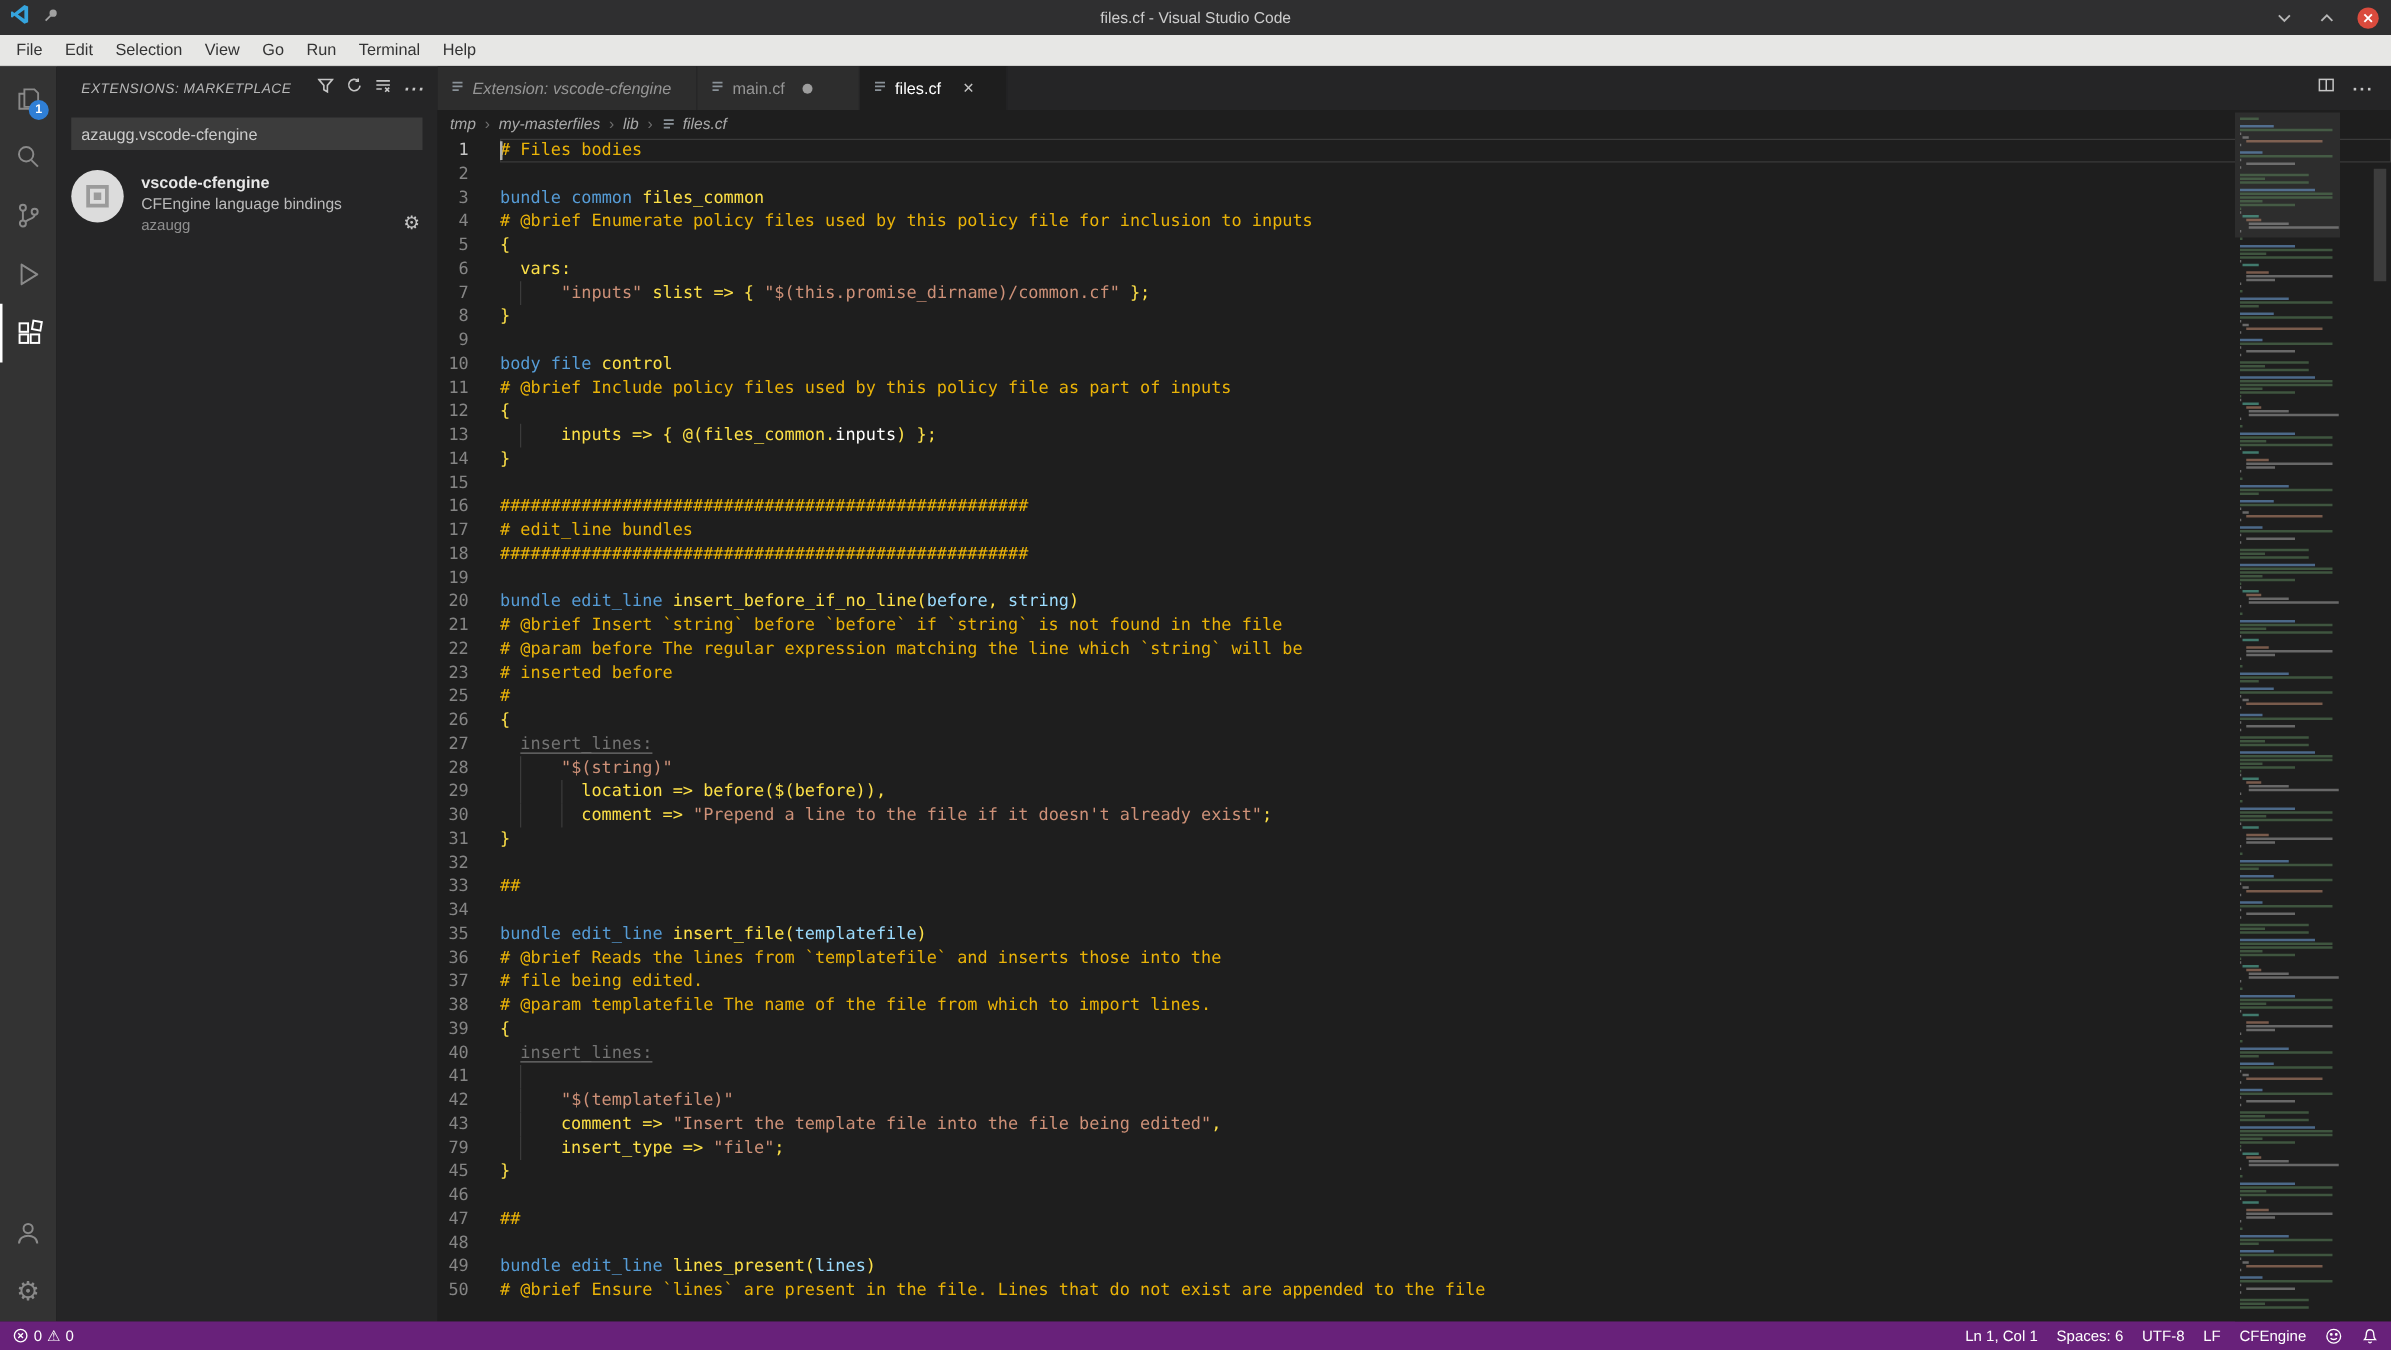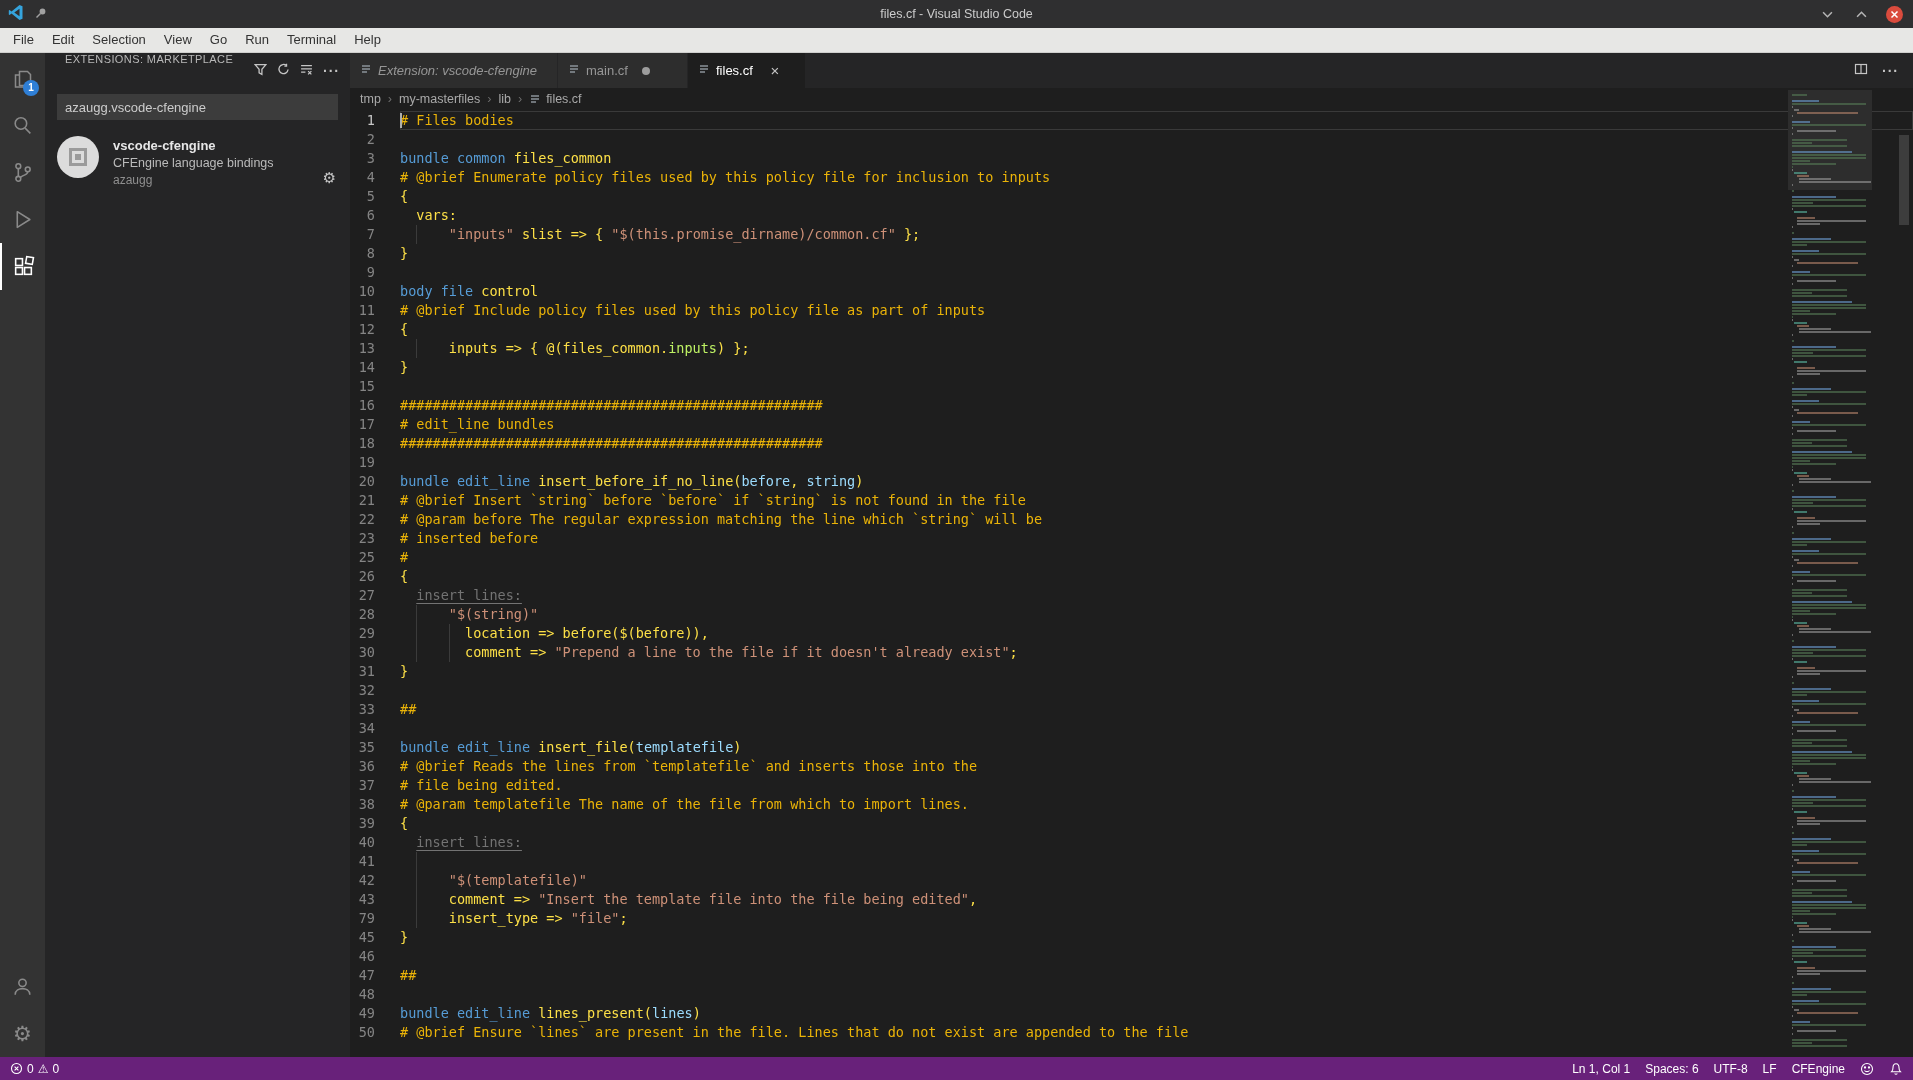--- a/index.html
+++ b/index.html
@@ -35,21 +35,21 @@
   .ab-item.active { color:#ffffff; border-left:2px solid #ffffff; }
   .ab-item svg { stroke:currentColor; fill:none; stroke-width:1.5; }
   .ab-spacer { flex:1; }
   .badge { position:absolute; right:6px; bottom:6px; min-width:16px; height:16px;
     border-radius:50%; background:#2f7fd6; color:#fff; font-size:10px; line-height:16px;
     text-align:center; font-weight:bold; }
   .gear-glyph { font-size:21px; line-height:1; }
 
   
   .sidebar { width:305px; background:#252526; color:#cccccc; }
-  .sb-header { height:35px; display:flex; padding:0 10px 0 20px; }
+  .sb-header { height:35px; display:flex; align-items:center; padding:0 10px 0 20px;font-style:italic; }
   .sb-title { font-size:11px; letter-spacing:.4px; color:#b8b8b8; flex:1; white-space:nowrap; }
   .sb-actions { display:flex; align-items:center; gap:10px; color:#c5c5c5; }
   .sb-actions svg { stroke:currentColor; fill:none; stroke-width:1.2; }
   .dots { font-size:14px; font-weight:bold; letter-spacing:1px; color:#c5c5c5; }
   .search-box { margin:6px 12px 0 12px; }
   .search-box input { width:100%; height:26px; background:#3c3c3c; border:none;
     color:#cccccc; font-size:13px; padding:0 8px; outline:none;
     font-family:"Liberation Sans", sans-serif; }
   .ext-item { display:flex; margin:16px 10px 0 12px; position:relative; }
   .ext-avatar { width:42px; height:42px; border-radius:50%; background:#dcdcdc;
@@ -75,39 +75,39 @@
   .mod-dot { width:8px; height:8px; border-radius:50%; background:#9d9d9d; margin-left:8px; }
   .tab-close { margin-left:8px; color:#c5c5c5; font-size:15px; line-height:1;
     width:16px; text-align:center; }
   .tab-close::before { content:"×"; }
   .tabbar-actions { margin-left:auto; display:flex; align-items:center; gap:14px;
     padding-right:14px; color:#c5c5c5; }
   .tabbar-actions svg { stroke:currentColor; fill:none; stroke-width:1.2; }
 
   .breadcrumb { height:22px; display:flex; align-items:center; padding-left:10px;
     font-size:12.5px; color:#a9a9a9; flex:none; }
-  .crumb { white-space:nowrap; }
+  .crumb { white-space:nowrap;font-style:italic; }
   .crumb-sep { color:#6e6e6e; margin:0 7px; }
   .crumb-sep::before { content:"\203A"; }
   .crumb-file { display:flex; align-items:center; gap:5px; }
   .crumb-file svg { stroke:#8a9299; stroke-width:1.4; }
 
   
   .code-wrap { flex:1; overflow:hidden; position:relative; }
   .code-lines { font-family:"DejaVu Sans Mono", monospace; font-size:13.5px;
     line-height:19px; padding-top:1px; }
   .row { display:flex; height:19px; }
   .ln { width:50px; flex:none; text-align:right; padding-right:25px; color:#858585; }
   .row.cur .ln { color:#c6c6c6; }
   .lc { flex:1; position:relative; white-space:pre; color:#d4d4d4; min-width:0; }
   .row.cur .lc { outline:1px solid #3a3a3a; outline-offset:-1px; }
   .guide { position:absolute; top:0; height:19px; width:1px; background:#3b3b3b; display:block; }
   .caret { position:absolute; left:0; top:2px; width:2px; height:15px; background:#aeafad; display:block; }
   .t-cm{color:#eab308} .t-kw{color:#569CD6} .t-pl{color:#fde047} .t-st{color:#CE9178}
-  .t-pr{color:#9CDCFE} .t-er{color:#bef264}
+  .t-pr{color:#9CDCFE} .t-er{color:#ffffff}
   .t-pt{color:#737373; text-decoration:underline; text-underline-offset:3px;}
 
   
   .minimap { position:absolute; top:37px; bottom:0; right:41px; width:84px;
     background:#1e1e1e; }
   .minimap i { position:absolute; height:2px; display:block; opacity:.6; }
   .mm-slider { position:absolute; left:0; right:0; top:0; height:100px;
     background:rgba(255,255,255,.07); }
   .scroll-lane { position:absolute; top:37px; bottom:0; right:0; width:41px; }
   .sb-thumb { position:absolute; right:4px; top:45px; width:10px; height:90px;

